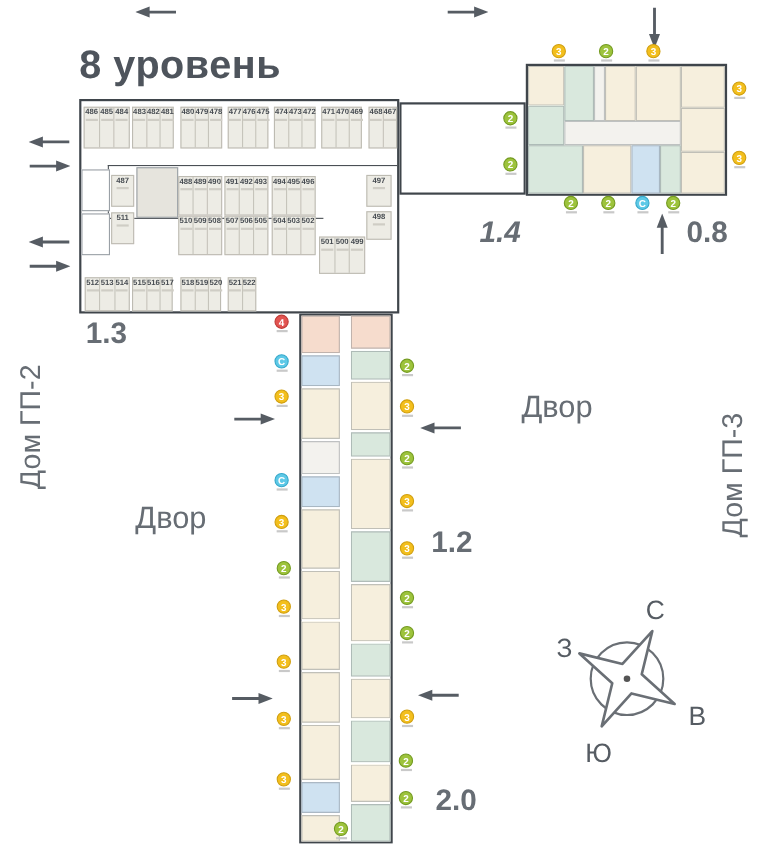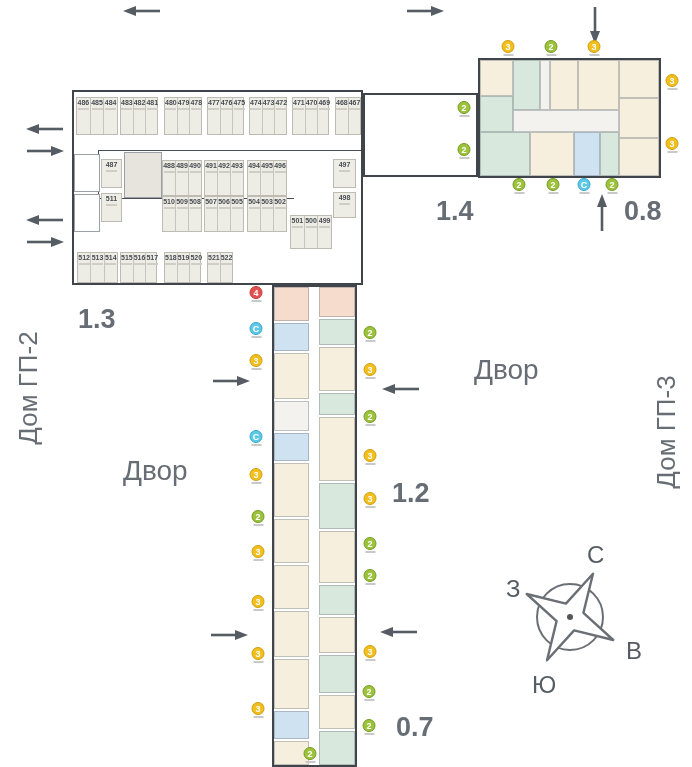--- a/index.html
+++ b/index.html
@@ -47,32 +47,33 @@
 
   <div class="arr" style="left:123px;top:5px;"><svg width="38" height="12" viewBox="0 0 38 12">
         <line x1="37" y1="6" x2="11" y2="6" stroke="#565c63" stroke-width="2.6"></line>
         <polygon points="0,6 13,1 13,11" fill="#565c63"></polygon>
       </svg></div>
   <div class="arr" style="left:406px;top:5px;"><svg width="38" height="12" viewBox="0 0 38 12">
         <line x1="1" y1="6" x2="27" y2="6" stroke="#565c63" stroke-width="2.6"></line>
         <polygon points="38,6 25,1 25,11" fill="#565c63"></polygon>
       </svg></div>
 
+  <div class="abs page-title" style="left:72px;top:38px;">8 уровень</div>
 
   <div class="abs vlabel" style="left:28px;top:388px;">Дом ГП-2</div>
   <div class="abs vlabel" style="left:666px;top:432px;">Дом ГП-3</div>
 
   <div class="abs yard-label" style="left:123px;top:455px;">Двор</div>
   <div class="abs yard-label" style="left:474px;top:354px;">Двор</div>
 
-  <div class="abs section-label" style="left:78px;top:304px;text-align:right;">1.3</div>
-  <div class="abs section-label" style="left:436px;top:196px;">1.4</div>
+  <div class="abs section-label" style="left:78px;top:288px;text-align:right;">1.3</div>
+  <div class="abs section-label" style="left:436px;top:196px;font-style:italic;">1.4</div>
   <div class="abs section-label" style="left:624px;top:196px;">0.8</div>
   <div class="abs section-label" style="left:392px;top:478px;text-align:right;">1.2</div>
-  <div class="abs section-label" style="left:396px;top:712px;">0.7</div>
+  <div class="abs section-label" style="left:396px;top:712px;">2.0</div>
 
   <div class="arr" style="left:26px;top:123px;"><svg width="38" height="12" viewBox="0 0 38 12">
         <line x1="37" y1="6" x2="11" y2="6" stroke="#565c63" stroke-width="2.6"></line>
         <polygon points="0,6 13,1 13,11" fill="#565c63"></polygon>
       </svg></div>
   <div class="arr" style="left:26px;top:145px;"><svg width="38" height="12" viewBox="0 0 38 12">
         <line x1="1" y1="6" x2="27" y2="6" stroke="#565c63" stroke-width="2.6"></line>
         <polygon points="38,6 25,1 25,11" fill="#565c63"></polygon>
       </svg></div>
   <div class="arr" style="left:26px;top:214px;"><svg width="38" height="12" viewBox="0 0 38 12">

